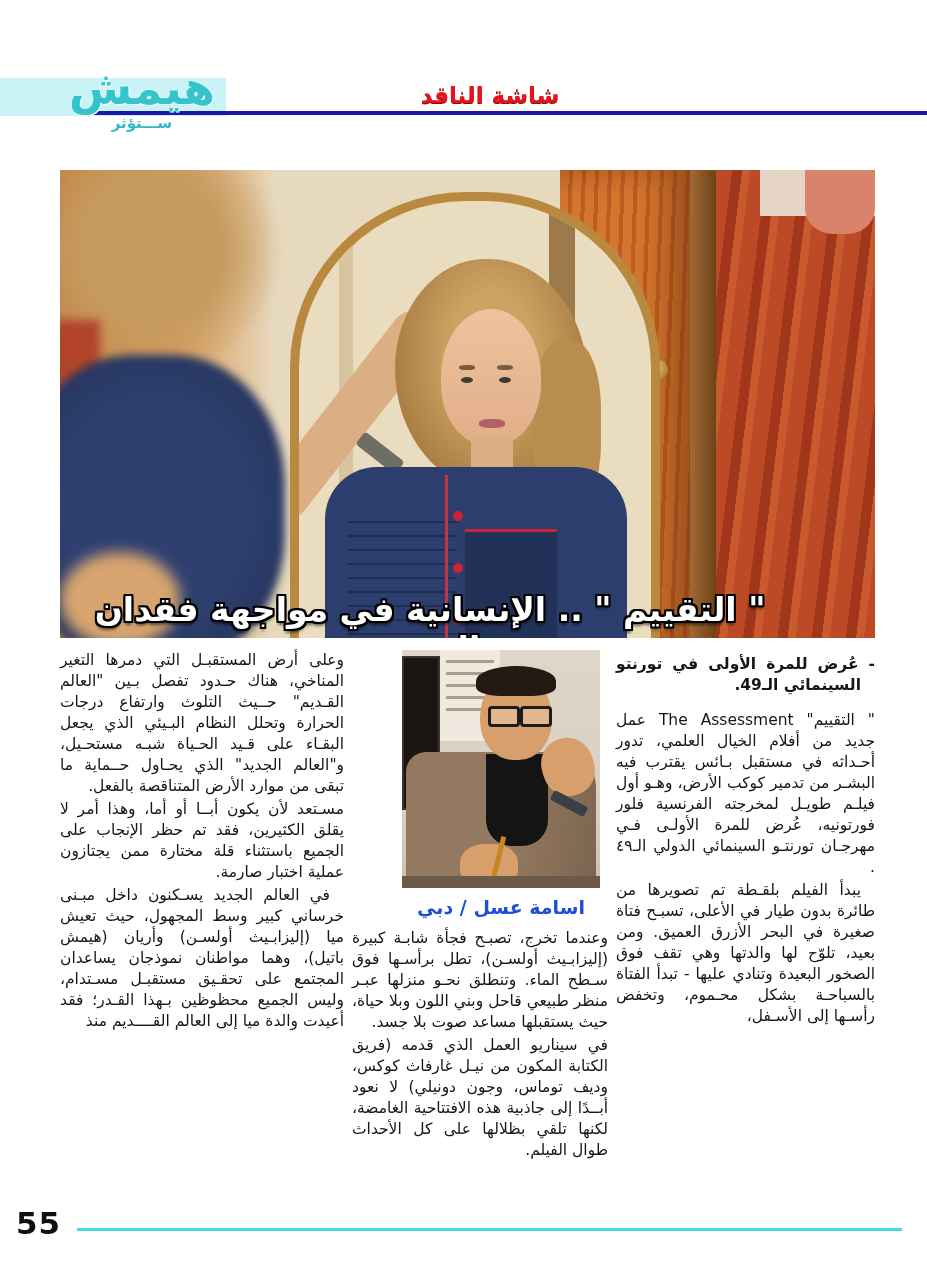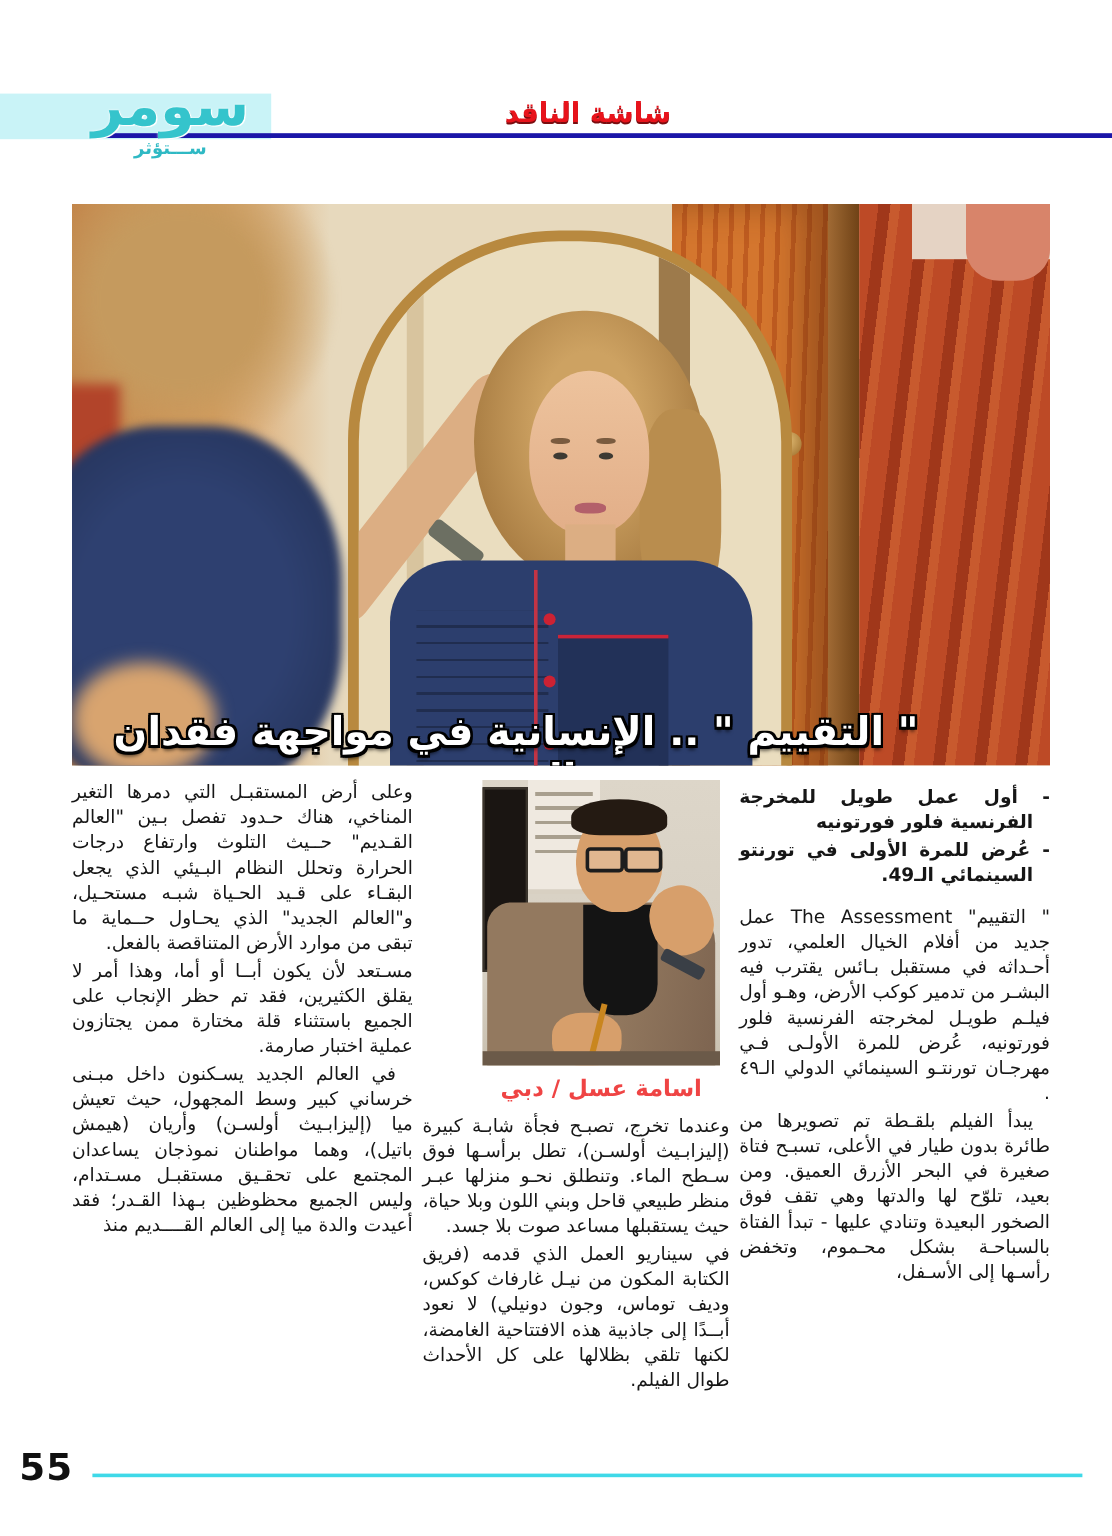--- a/index.html
+++ b/index.html
@@ -98,34 +98,34 @@
   .c-jacket{left:4px;top:102px;width:190px;height:136px;border-radius:20px 34px 0 0;
     background:linear-gradient(100deg,#93795f 55%,#7d6450);}
   .c-shirt{left:84px;top:104px;width:62px;height:92px;background:#141414;border-radius:0 0 26px 26px;}
   .c-hand-up{left:140px;top:88px;width:52px;height:58px;border-radius:46%;background:#d79f6b;transform:rotate(-18deg);}
   .c-watch{left:148px;top:148px;width:38px;height:11px;background:#3a3f46;transform:rotate(28deg);border-radius:3px;}
   .c-hand-low{left:58px;top:194px;width:58px;height:44px;border-radius:42%;background:#d79f6b;}
   .c-pencil{left:94px;top:186px;width:5px;height:44px;background:#c9861f;transform:rotate(14deg);}
   .c-desk{left:0;top:226px;width:198px;height:12px;background:#6b5a49;}
 
   .byline{margin:8px 0 10px 0;width:198px;position:relative;right:8px;
-    text-align:center;font-size:19px;font-weight:bold;color:#ef4444;}
+    text-align:center;font-size:19px;font-weight:bold;color:#1d4ed8;}
 
   
   .footer-rule{top:1228px;left:25px;width:877px;height:3px;background:#3fd9e8;}
   .footer-page{top:1205px;left:0;width:927px;}
   .footer-page span{display:inline-block;background:#ffffff;padding:0 16px;
     font-size:31px;font-weight:bold;color:#101010;letter-spacing:1px;}
 </style>
 </head>
 <body>
 
 <div class="abs logo-box"></div>
 <div class="abs header-rule"></div>
-<div class="abs logo-title">سومر</div>
+<div class="abs logo-title">هيمش</div>
 <div class="abs logo-subtitle">ســـتؤثر</div>
 <div class="abs section-title">شاشة الناقد</div>
 
 <div class="abs hero">
   <div class="abs h-left-band"></div>
   <div class="abs h-left-hair"></div>
   <div class="abs h-left-red"></div>
   <div class="abs h-left-body"></div>
   <div class="abs h-left-arm"></div>
 
@@ -158,21 +158,20 @@
       <div class="abs m-btn2"></div>
       <div class="abs m-btn3"></div>
     </div>
   </div>
 
   <div class="abs headline headline-3">" التقييم " .. الإنسانية في مواجهة فقدان الحرية</div>
 </div>
 
 <div class="abs col col-right body-text">
   <div class="highlights">
-    <p class="highlight">- أول عمل طويل للمخرجة الفرنسية فلور فورتونيه</p>
     <p class="highlight">- عُرض للمرة الأولى في تورنتو السينمائي الـ49.</p>
   </div>
   <p>" التقييم" The Assessment عمل جديد من أفلام الخيال العلمي، تدور أحـداثه في مستقبل بـائس يقترب فيه البشـر من تدمير كوكب الأرض،  وهـو أول فيلـم طويـل لمخرجته الفرنسية فلور فورتونيه، عُرض للمرة الأولـى فـي مهرجـان تورنتـو السينمائي الدولي الـ٤٩ .</p>
   <p class="indent">يبدأ الفيلم بلقـطة تم تصويرها من طائرة بدون طيار في الأعلى، تسبـح فتاة صغيرة في البحر الأزرق العميق. ومن بعيد، تلوّح لها والدتها وهي تقف فوق الصخور البعيدة وتنادي عليها - تبدأ الفتاة بالسباحـة بشكل محـموم، وتخفض رأسـها إلى الأسـفل،</p>
 </div>
 
 <div class="abs col col-middle body-text">
   <div class="critic-photo">
     <div class="abs c-poster1"></div>
     <div class="abs c-poster2"></div>

